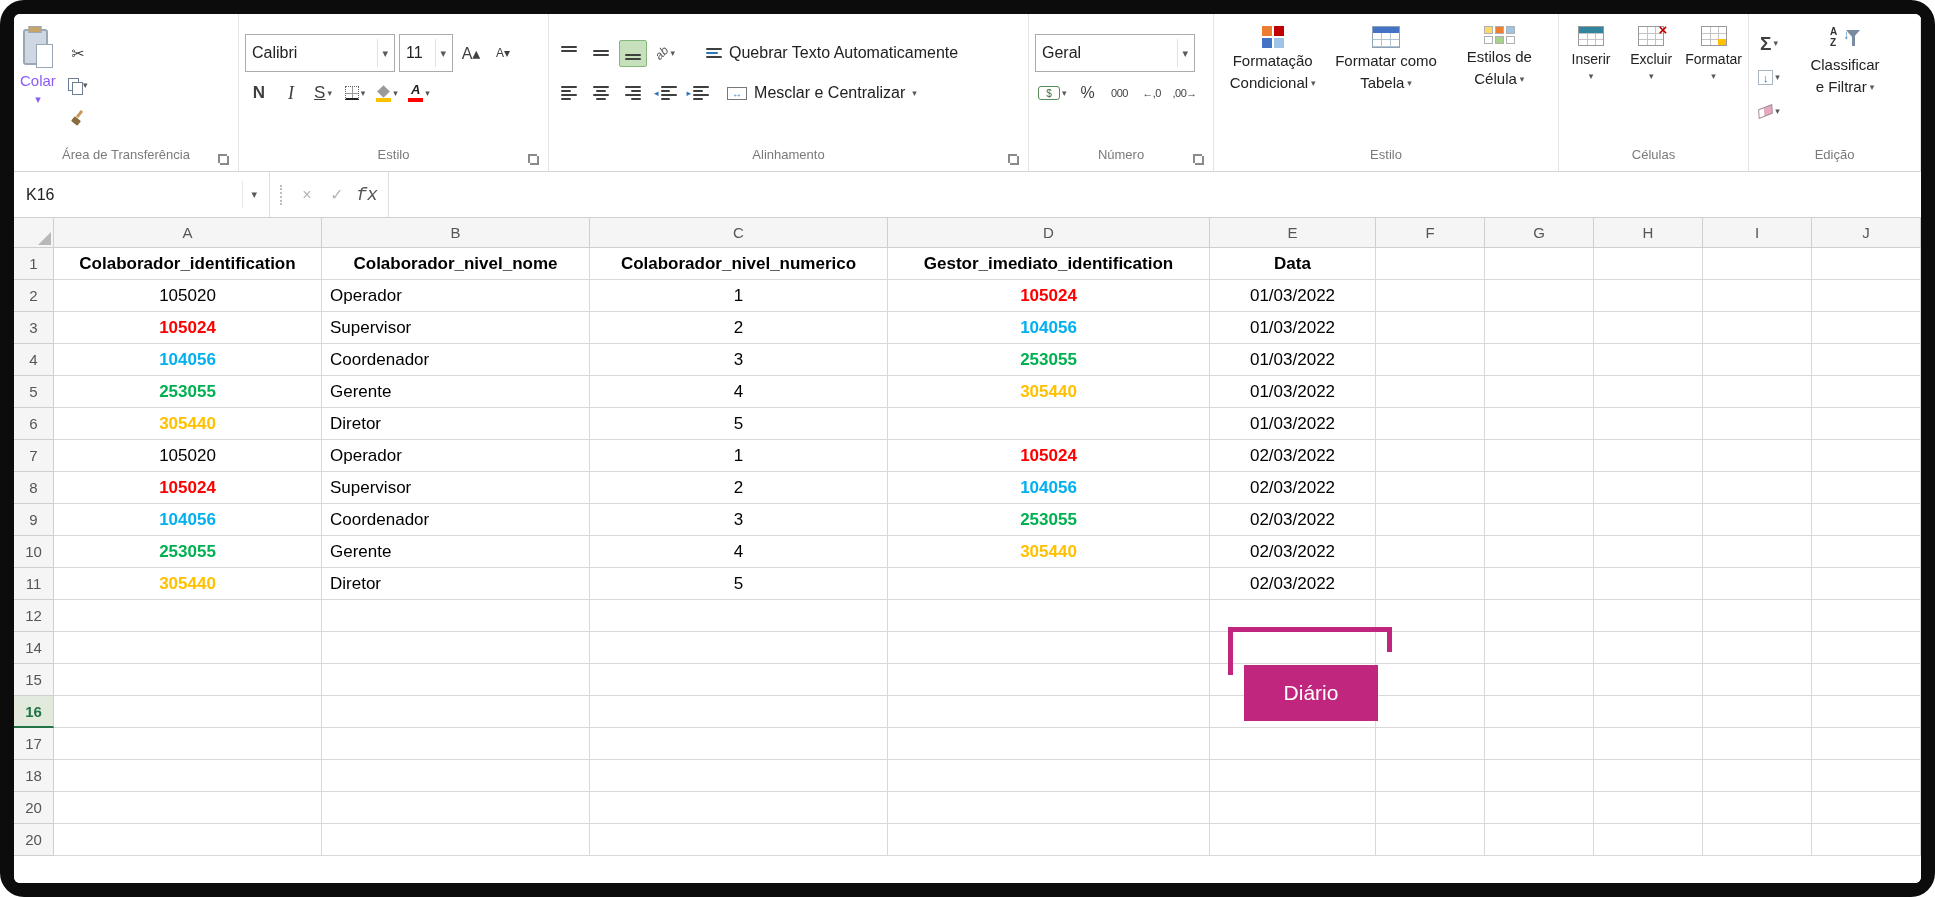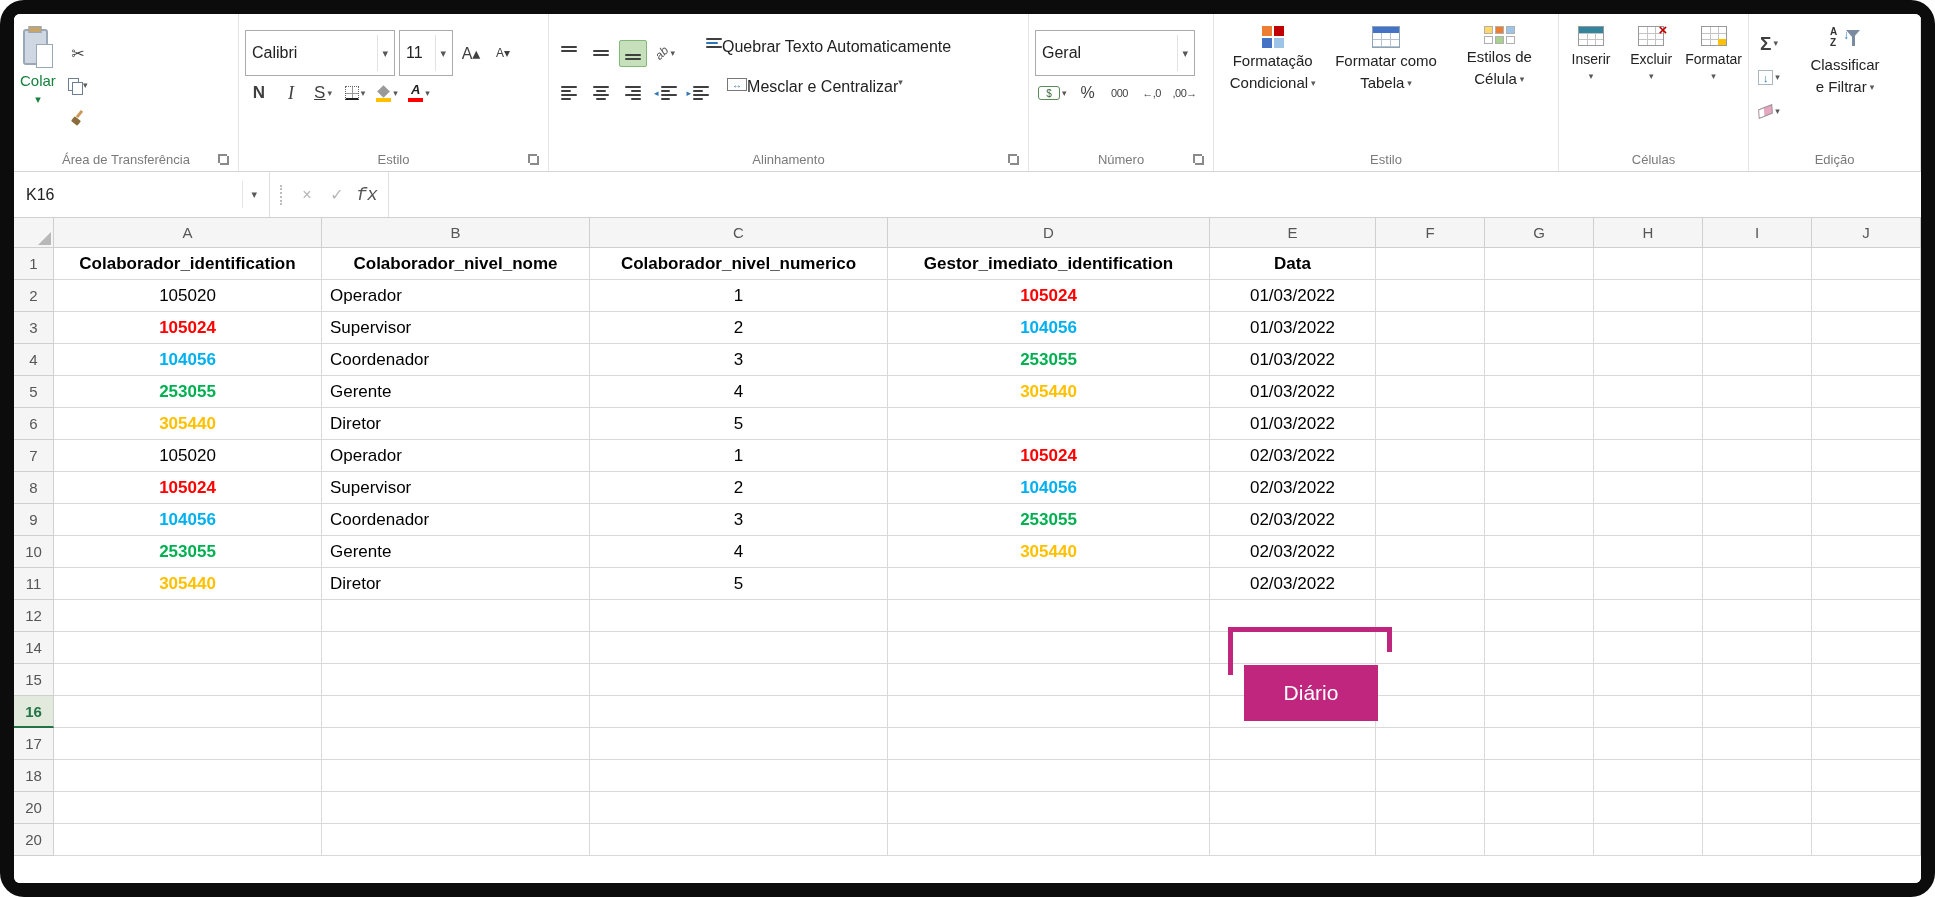--- a/index.html
+++ b/index.html
@@ -6,33 +6,33 @@
   html,body{width:1935px;height:897px;background:#fff;font-family:"Liberation Sans",sans-serif}
   .frame{width:1935px;height:897px;background:#0c0c0c;border-radius:24px;padding:14px;overflow:hidden}
   .window{width:100%;height:100%;background:#fff;border-radius:6px;overflow:hidden;display:flex;flex-direction:column}
 
   
   .ribbon{height:158px;flex:none;display:flex;background:#fff;border-bottom:1px solid #d5d5d5;white-space:nowrap}
   .rgroup{display:flex;flex-direction:column;border-right:1px solid #e4e4e4;padding:0 6px;overflow:hidden;flex:none}
   .g-clip{width:225px}.g-font{width:310px}.g-align{width:480px}.g-num{width:185px}.g-style{width:345px}.g-cells{width:190px}.g-edit{flex:1}
   .rg-body{flex:1;display:flex;gap:8px}
   .rg-body.col{flex-direction:column;padding-top:24px;gap:10px;justify-content:flex-start}
-  .rg-label{height:24px;flex:none;display:flex;align-items:center;justify-content:center;color:#7a7a7a;font-size:13px;position:relative;padding:0 16px}
+  .rg-label{height:24px;flex:none;display:flex;justify-content:center;color:#7a7a7a;font-size:13px;position:relative;padding:0 16px}
   .rrow{display:flex;align-items:center;gap:4px;height:30px}
   .rb-col{display:flex;flex-direction:column;gap:5px;padding-top:26px}
   .rb-sm{min-width:28px;height:27px;display:flex;align-items:center;justify-content:center;gap:2px;padding:0 3px;border-radius:2px;cursor:pointer;color:#3f3f3f}
   .rb-sm.on{background:#c5e0bb;border:1px solid #84b878}
   .rb-big{display:flex;flex-direction:column;align-items:center;padding-top:12px;gap:4px;cursor:pointer}
   .g-style .rb-big{width:110px}.g-cells .rb-big{width:58px}.g-edit .rb-big{width:108px}
   .cap{font-size:15px;color:#222;line-height:18px;display:flex;align-items:center;gap:3px}
   .g-cells .cap{font-size:14px}
   .caret{font-size:11px;color:#585858;line-height:1}
   .caret.tiny{font-size:9px}
-  .gray,.gray .caret{color:#15803d}
-  .combo{display:flex;align-items:center;border:1px solid #ababab;background:#fff;height:46px;padding:4px 6px;font-size:16px;color:#222}
+  .gray,.gray .caret{color:#8b5cf6}
+  .combo{display:flex;align-items:center;border:1px solid #ababab;background:#fff;height:38px;padding:4px 6px;font-size:16px;color:#222}
   .combo .caret{margin-left:auto;border-left:1px solid #e2e2e2;padding-left:4px;height:100%;display:flex;align-items:center}
   .w150{width:150px}.w54{width:54px}.w160{width:160px}
   .gicon{font-size:16px}.gicon.sm{font-size:12px}.gicon.xs{font-size:11px;letter-spacing:-.5px}
   .gicon.sigma{font-size:19px;font-weight:bold}
   .dlg{position:absolute;right:2px;bottom:5px;width:13px;height:13px;cursor:pointer}
   .dlg::before{content:"";position:absolute;left:1px;top:1px;width:7px;height:7px;border-left:2px solid #8a8a8a;border-top:2px solid #8a8a8a}
   .dlg::after{content:"";position:absolute;right:1px;bottom:1px;width:7px;height:7px;border-right:2px solid #8a8a8a;border-bottom:2px solid #8a8a8a}
 
   
   .paste-icon{position:relative;width:32px;height:42px}
@@ -65,21 +65,21 @@
   .va{height:14px;justify-content:flex-start}
   .va-m{justify-content:center}.va-b{justify-content:flex-end}
   .al-l i:nth-child(2),.al-l i:nth-child(4){width:62%}
   .al-c i:nth-child(2),.al-c i:nth-child(4){width:62%;margin:0 auto}
   .al-r i:nth-child(2),.al-r i:nth-child(4){width:62%;margin-left:auto}
   .ico-orient{transform:rotate(-45deg);font-size:12px;color:#555;font-style:italic}
   .ind-arrow{font-size:9px;color:#2e75b6}
   .ico-wrap{width:16px}
   .ico-wrap i:nth-child(2){background:#2e75b6;width:72%}
   .ico-merge{width:20px;height:13px;border:1px solid #777;display:flex;align-items:center;justify-content:center;font-size:10px;color:#2e75b6;background:#fff}
-  .rb-wide{display:flex;height:30px;padding:0 5px;font-size:16px;color:#222;cursor:pointer}
+  .rb-wide{display:flex;align-items:center;gap:7px;height:30px;padding:0 5px;font-size:16px;color:#222;cursor:pointer}
 
   
   .ico-money{width:22px;height:14px;border:1px solid #5a8a5a;border-radius:3px;color:#3a6a3a;font-size:10px;display:flex;align-items:center;justify-content:center}
 
   
   .ico-cf{display:grid;grid-template-columns:10px 10px;grid-auto-rows:10px;gap:2px}
   .ico-cf i:nth-child(1){background:#ed7d31}.ico-cf i:nth-child(2){background:#c00000}
   .ico-cf i:nth-child(3){background:#4472c4}.ico-cf i:nth-child(4){background:#9dc3e6}
   .ico-table{width:28px;height:22px;border:1px solid #8fa3b8;display:flex;flex-direction:column}
   .ico-table .th{height:6px;background:#4472c4}

